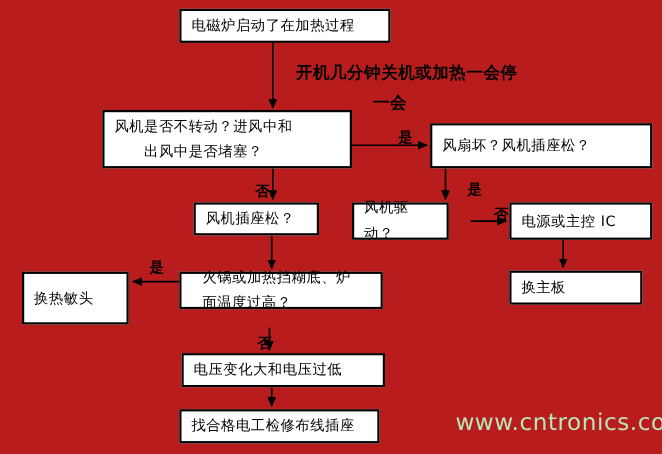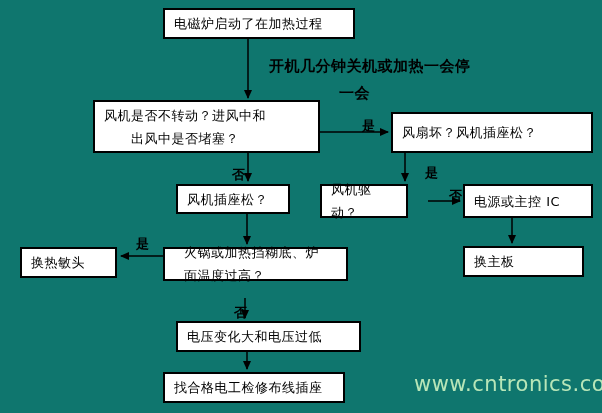--- a/index.html
+++ b/index.html
@@ -1,17 +1,17 @@
 <!DOCTYPE html>
 <html><head>
 <meta charset="utf-8">
 <style>
   html,body{margin:0;padding:0;background:#fff;}
   .canvas{
-    position:relative;width:602px;height:413px;background:#0f766e;overflow:hidden;
+    position:relative;width:602px;height:413px;background:#b91c1c;overflow:hidden;
     font-family:"DejaVu Sans","Liberation Sans",sans-serif;color:#000;
   }
   .arrow-layer{position:absolute;left:0;top:0;width:602px;height:413px;pointer-events:none;}
   .node{
     position:absolute;box-sizing:border-box;background:#fff;border:2px solid #000;
     display:flex;align-items:center;padding:0 9px;font-size:13px;line-height:23px;
     white-space:pre-line;letter-spacing:0.5px;
   }
   .edge-label{
     position:absolute;font-size:13px;font-weight:bold;line-height:13px;letter-spacing:0;
@@ -24,23 +24,23 @@
     color:#b8e6b8;font-weight:normal;
   }
   
   #n-start      {left:163px;top:8px;  width:192px;height:31px;}
   #n-fan        {left:93px; top:100px;width:227px;height:53px;text-align:center;}
   #n-fanbroken  {left:391px;top:112px;width:202px;height:41px;}
   #n-fandrive   {left:320px;top:184px;width:88px;height:34px;}
   #n-poweric    {left:463px;top:184px;width:130px;height:34px;}
   #n-mainboard  {left:463px;top:246px;width:121px;height:31px;}
   #n-composite  {left:176px;top:184px;width:114px;height:30px;}
-  #n-thermal    {left:20px; top:247px;width:97px; height:31px;}
+  #n-thermal    {left:20px; top:247px;width:97px; height:48px;}
   #n-hotpot     {left:163px;top:247px;width:185px;height:34px;padding-left:19px;}
-  #n-voltage    {left:176px;top:321px;width:185px;height:31px;}
+  #n-voltage    {left:165px;top:321px;width:185px;height:31px;}
   #n-electrician{left:163px;top:372px;width:182px;height:31px;}
   
   #l-note1{left:257px;top:58px;}
   #l-note2{left:327px;top:85px;}
   #l-yes1{left:362px;top:119px;}
   #l-yes2{left:425px;top:166px;}
   #l-no1 {left:449px;top:189px;}
   #l-no2 {left:232px;top:168px;}
   #l-yes3{left:136px;top:237px;}
   #l-no3 {left:234px;top:306px;}

